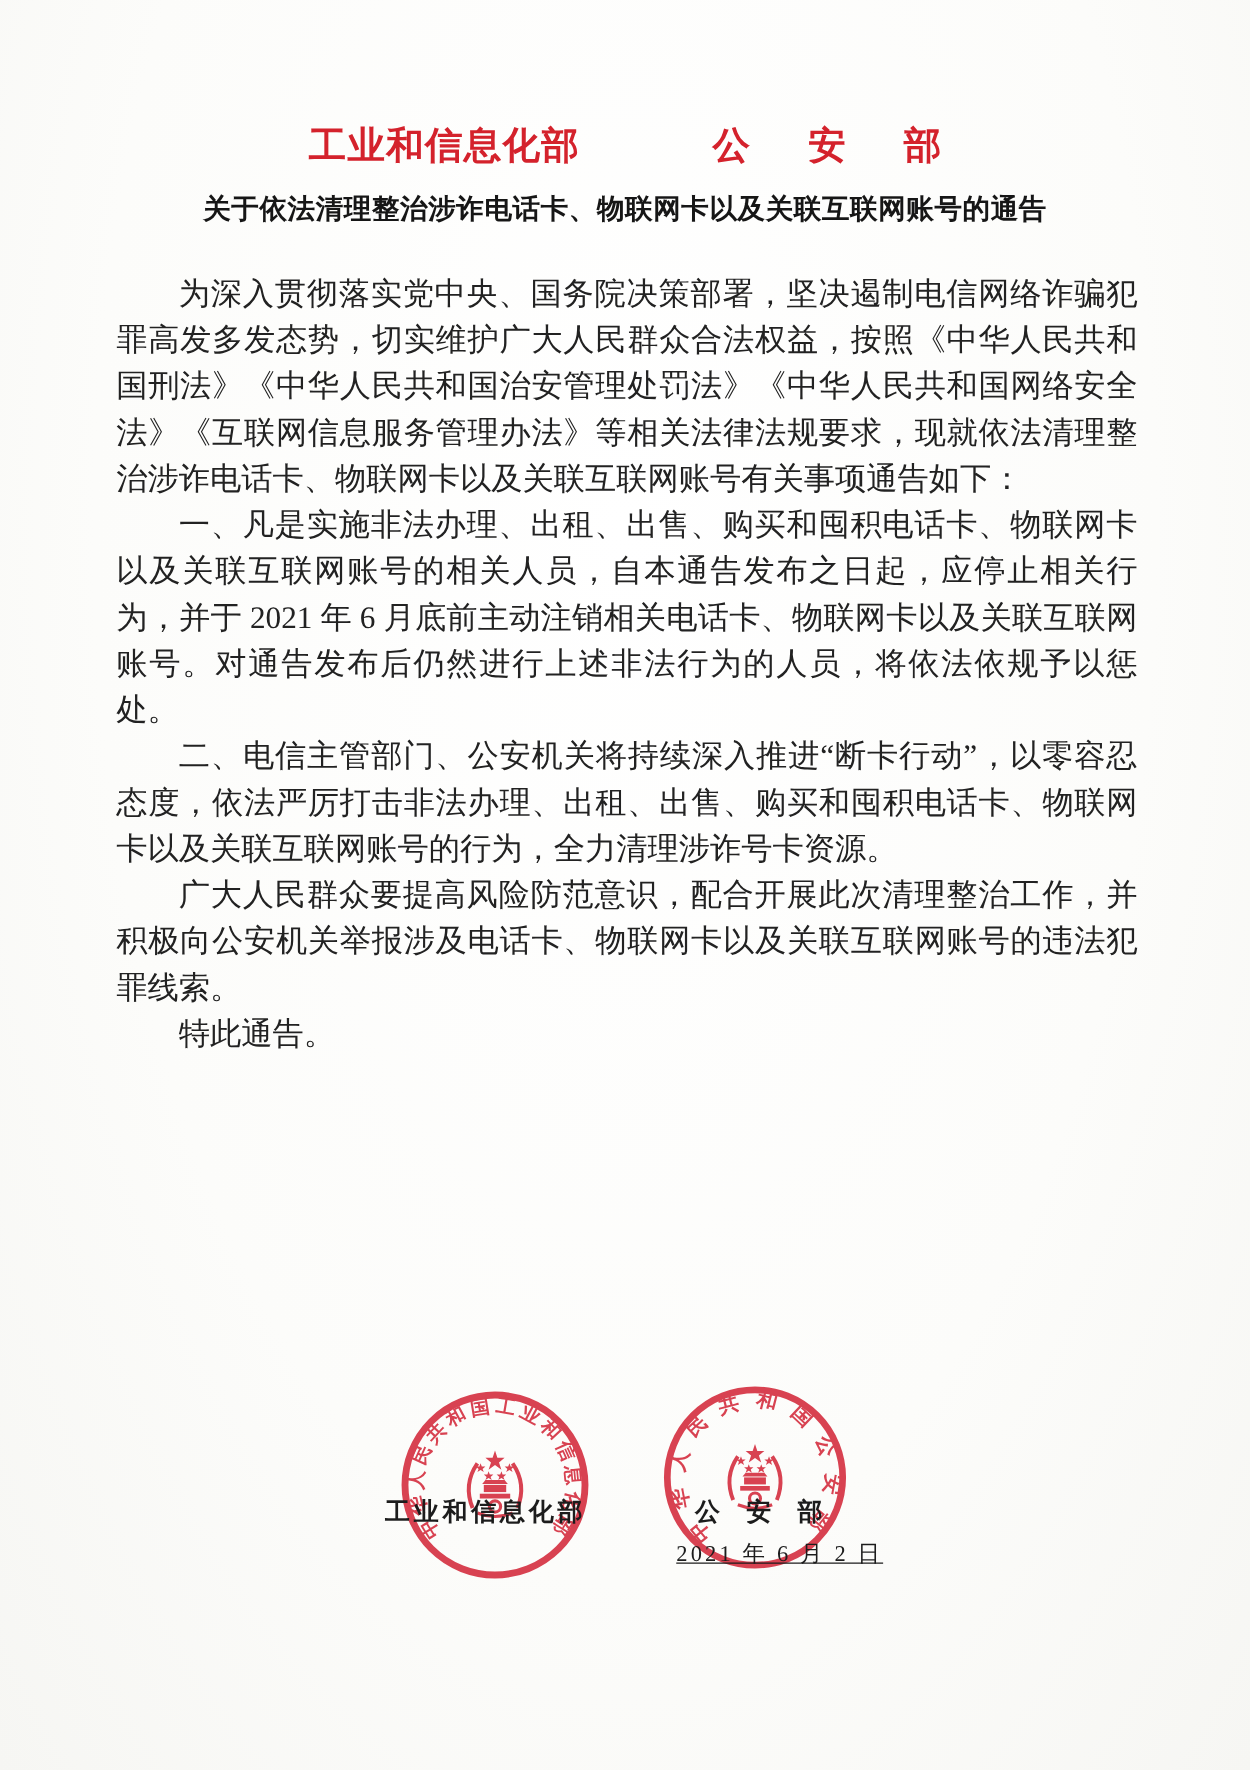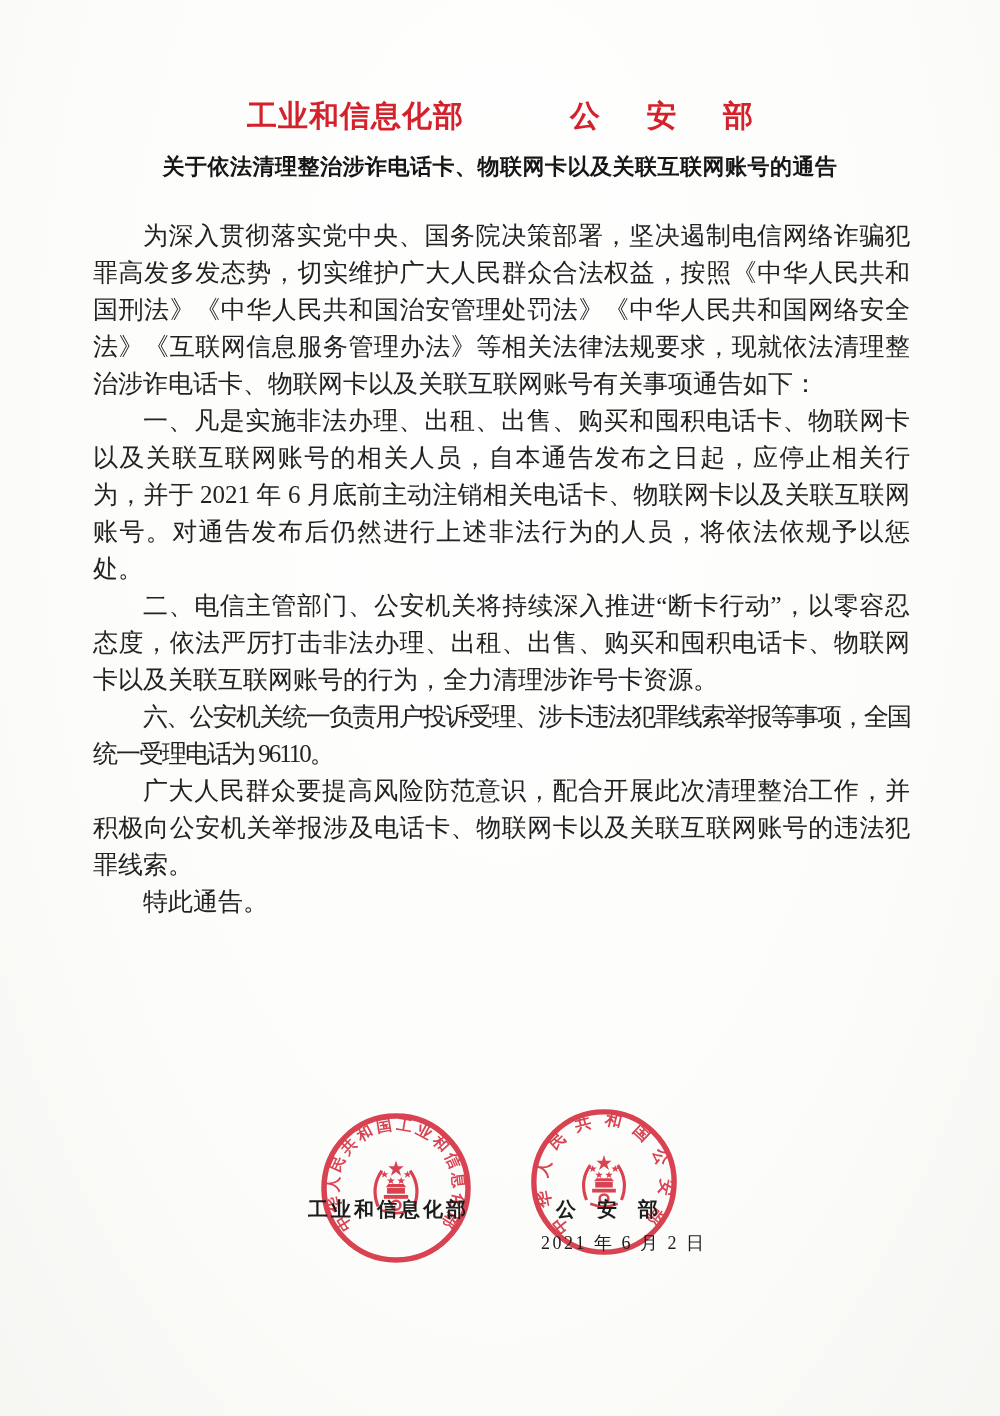--- a/index.html
+++ b/index.html
@@ -87,39 +87,39 @@
   }
   .sig-left  { left: 308px; top: 96px; letter-spacing: 3px; }
   .sig-right { left: 556px; top: 96px; letter-spacing: 1.05em; }
   .seal-date {
     position: absolute;
     left: 541px; top: 131px;
     font-size: 18px;
     letter-spacing: 2.5px;
     color: #1c1c1c;
     white-space: nowrap;
+    text-decoration: underline;
   }
 </style>
 </head>
 <body>
 
 <div class="page">
 
   <div class="red-header">
     <span class="ministry-left">工业和信息化部</span>
     <span class="ministry-right">公安部</span>
   </div>
 
   <h1 class="doc-title">关于依法清理整治涉诈电话卡、物联网卡以及关联互联网账号的通告</h1>
 
   <main class="content">
     <p>为深入贯彻落实党中央、国务院决策部署，坚决遏制电信网络诈骗犯罪高发多发态势，切实维护广大人民群众合法权益，按照《中华人民共和国刑法》《中华人民共和国治安管理处罚法》《中华人民共和国网络安全法》《互联网信息服务管理办法》等相关法律法规要求，现就依法清理整治涉诈电话卡、物联网卡以及关联互联网账号有关事项通告如下：</p>
     <p>一、凡是实施非法办理、出租、出售、购买和囤积电话卡、物联网卡以及关联互联网账号的相关人员，自本通告发布之日起，应停止相关行为，并于 2021 年 6 月底前主动注销相关电话卡、物联网卡以及关联互联网账号。对通告发布后仍然进行上述非法行为的人员，将依法依规予以惩处。</p>
     <p>二、电信主管部门、公安机关将持续深入推进“断卡行动”，以零容忍态度，依法严厉打击非法办理、出租、出售、购买和囤积电话卡、物联网卡以及关联互联网账号的行为，全力清理涉诈号卡资源。</p>
-    <p class="tight">六、公安机关统一负责用户投诉受理、涉卡违法犯罪线索举报等事项，全国统一受理电话为 96110。</p>
     <p>广大人民群众要提高风险防范意识，配合开展此次清理整治工作，并积极向公安机关举报涉及电话卡、物联网卡以及关联互联网账号的违法犯罪线索。</p>
     <p>特此通告。</p>
   </main>
 
   <div class="seal-area">
 
     <svg width="0" height="0" style="position:absolute" aria-hidden="true">
       <defs>
         <symbol id="emblem" viewBox="0 0 100 100">
           <g fill="#d53343" stroke="#d53343">

